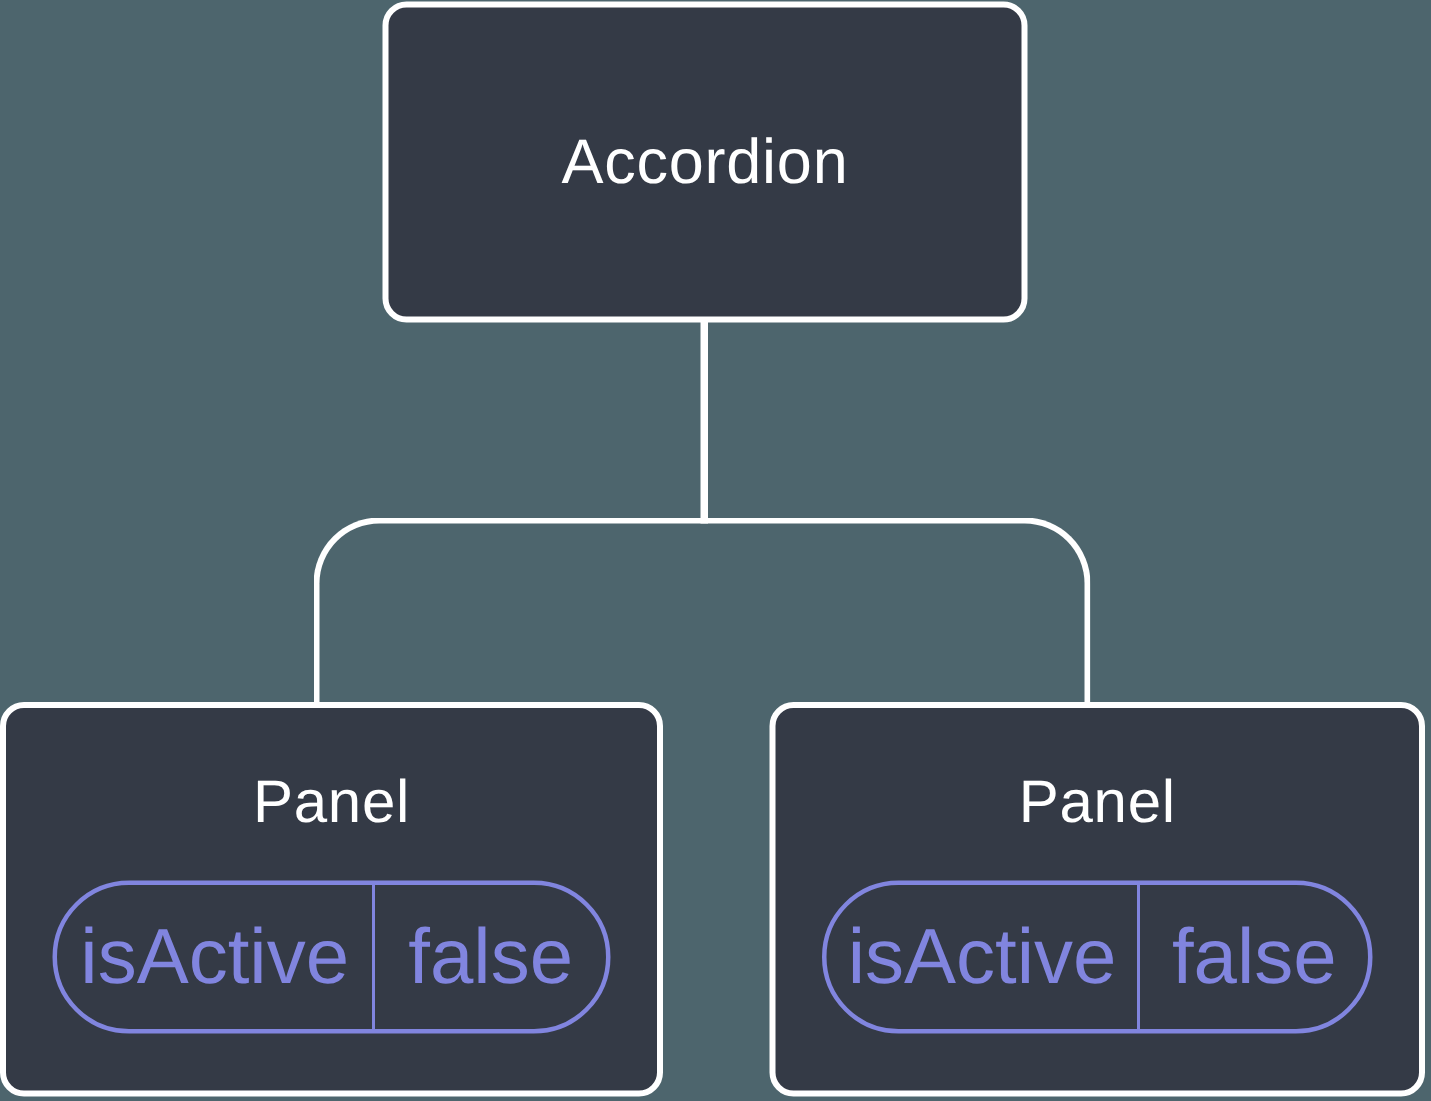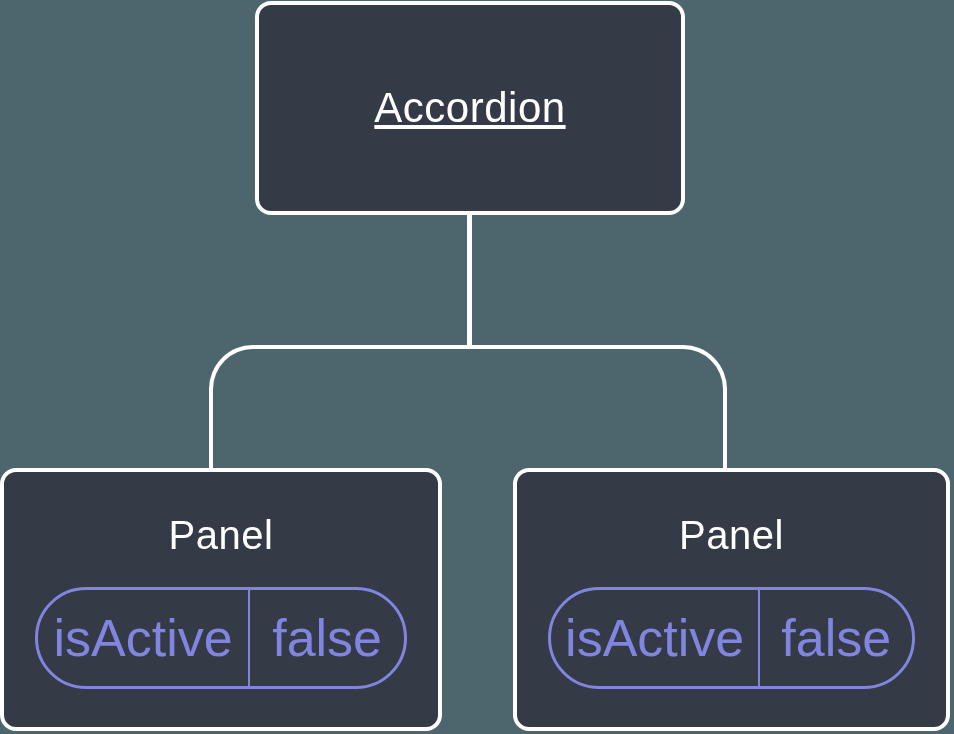--- a/index.html
+++ b/index.html
@@ -34,21 +34,20 @@
     left: 255px;
     top: 1px;
     width: 430px;
     height: 214px;
     display: flex;
     align-items: center;
     justify-content: center;
     font-size: 42px;
     font-weight: 500;
     letter-spacing: 0.5px;
-    text-decoration: underline;
   }
   .stem {
     position: absolute;
     left: 467px;
     top: 213px;
     width: 5px;
     height: 136px;
     background: var(--connector);
   }
   .bracket {

